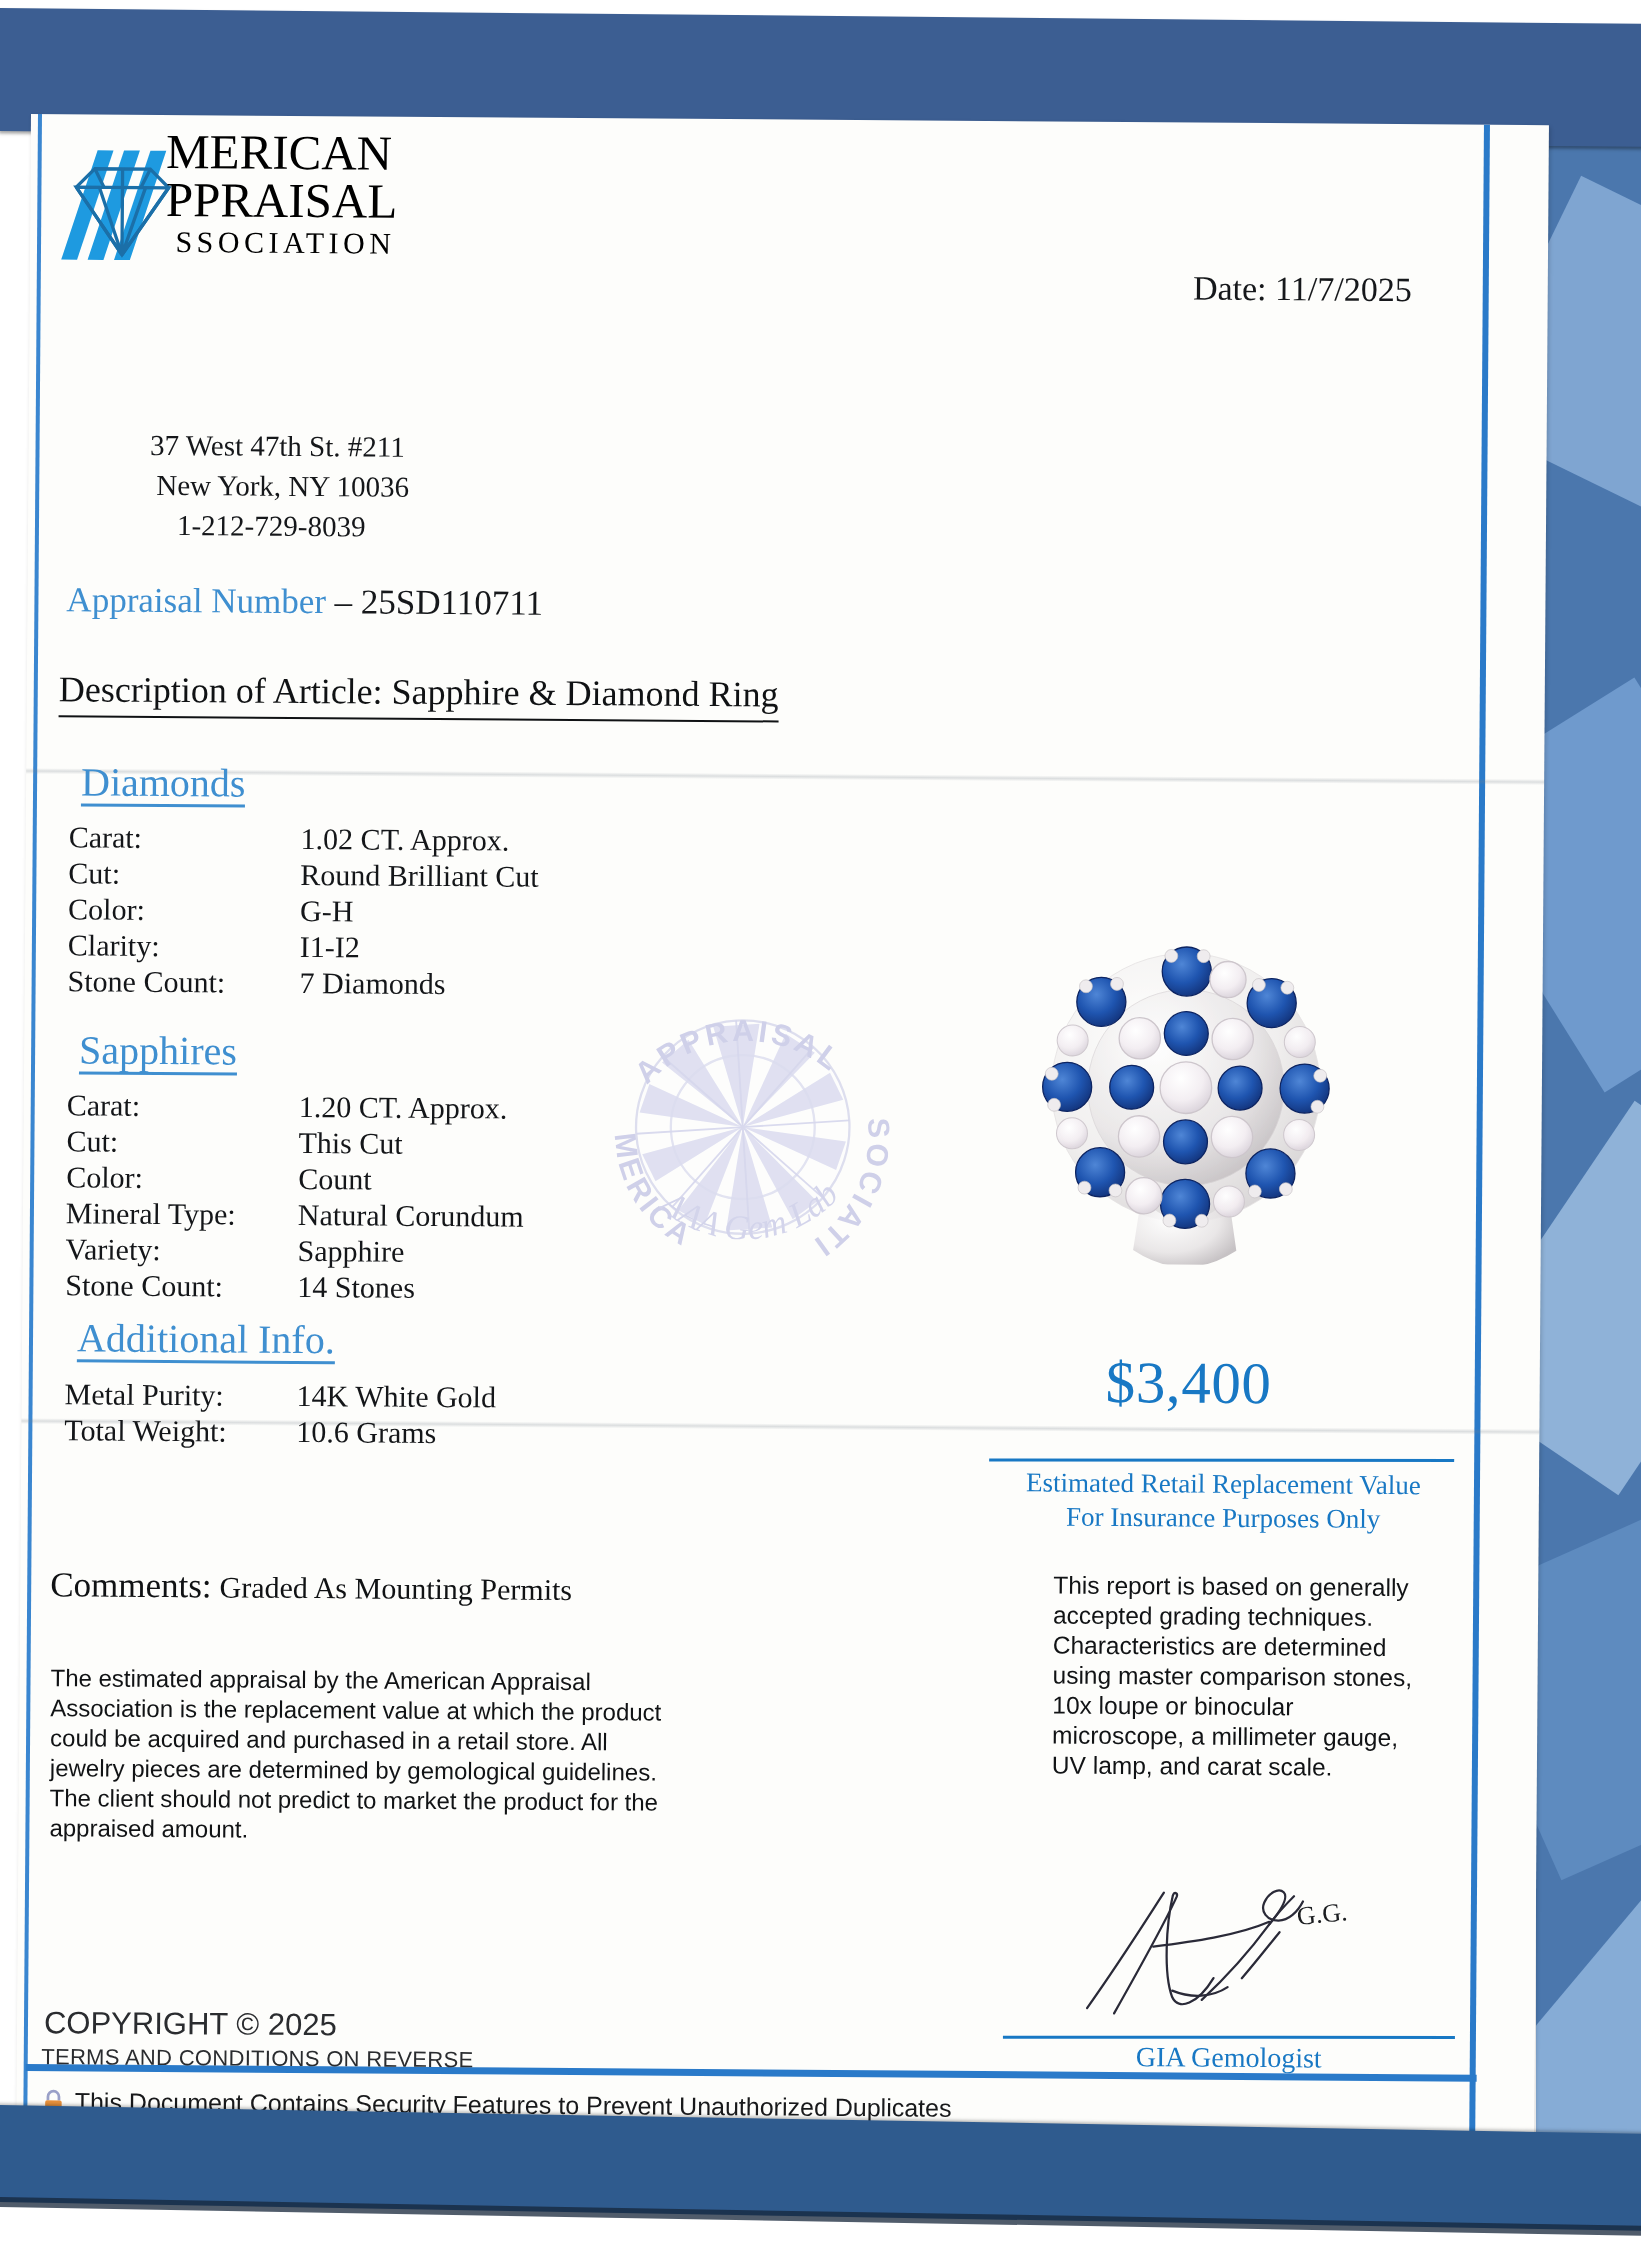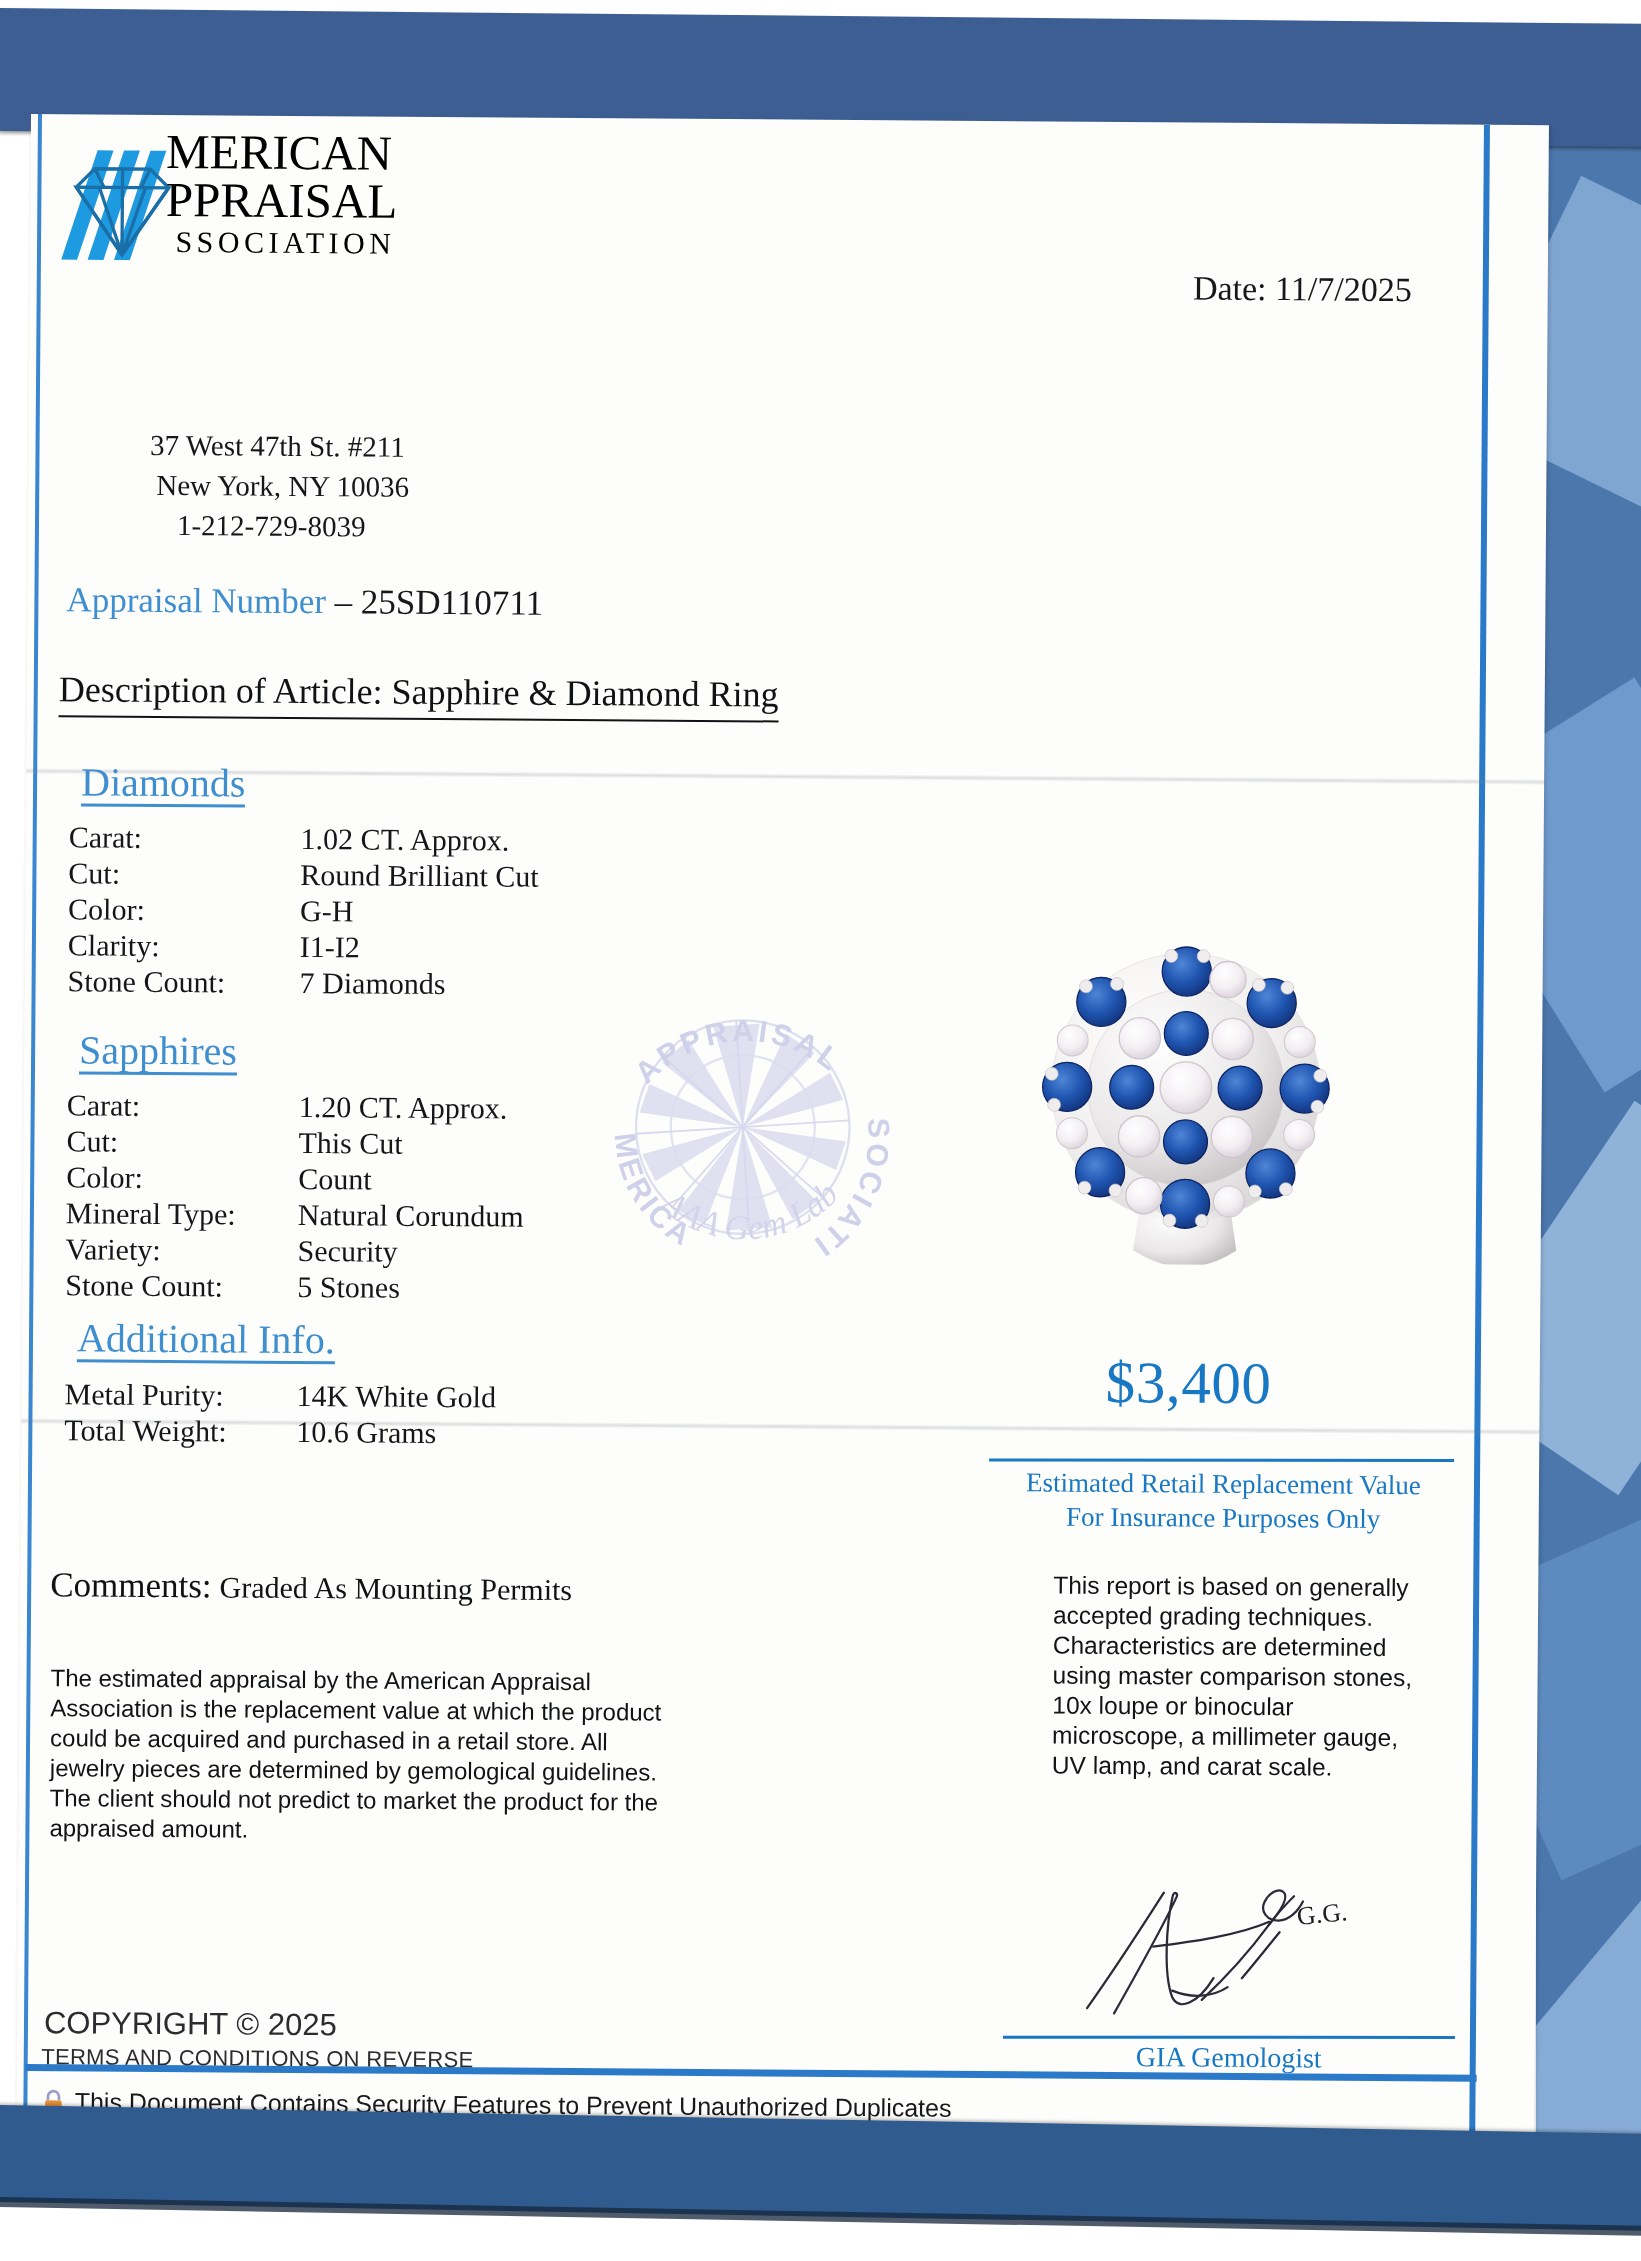--- a/index.html
+++ b/index.html
@@ -487,25 +487,25 @@
     <div class="spec-row">
       <div class="spec-label">Color:</div>
       <div class="spec-value">Count</div>
     </div>
     <div class="spec-row">
       <div class="spec-label">Mineral Type:</div>
       <div class="spec-value">Natural Corundum</div>
     </div>
     <div class="spec-row">
       <div class="spec-label">Variety:</div>
-      <div class="spec-value">Security</div>
+      <div class="spec-value">Sapphire</div>
     </div>
     <div class="spec-row">
       <div class="spec-label">Stone Count:</div>
-      <div class="spec-value">5 Stones</div>
+      <div class="spec-value">14 Stones</div>
     </div>
   </div>
 
   <div class="sec-head sec-additional">Additional Info.</div>
   <div class="spec spec-additional">
     <div class="spec-row">
       <div class="spec-label">Metal Purity:</div>
       <div class="spec-value">14K White Gold</div>
     </div>
     <div class="spec-row">

